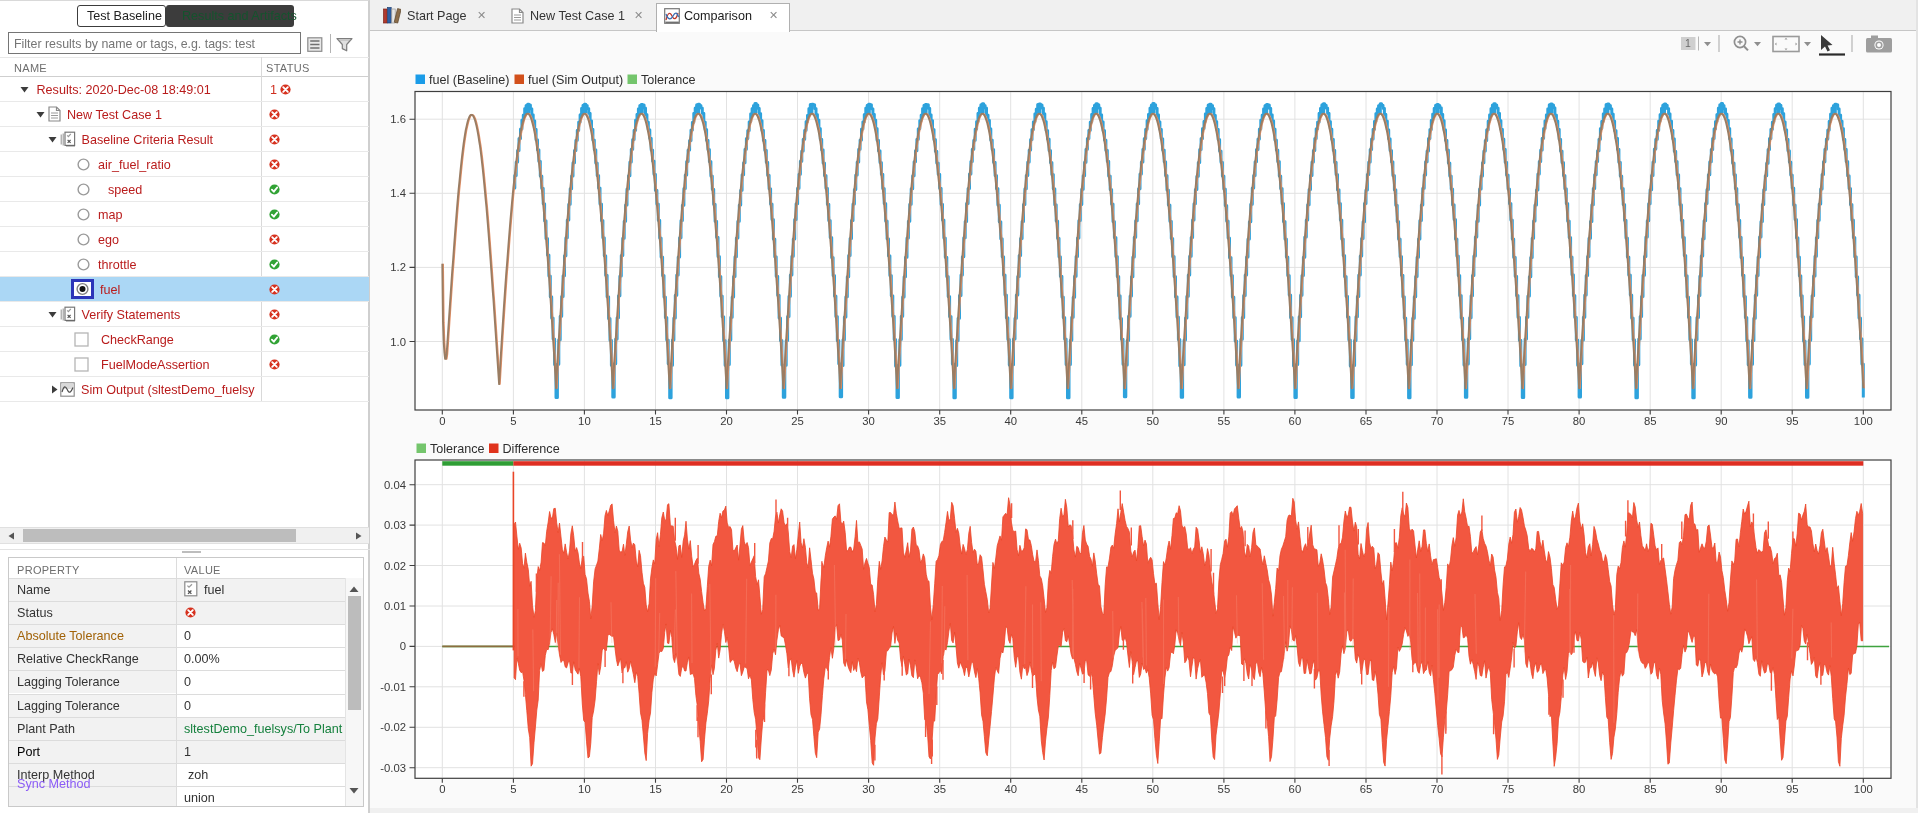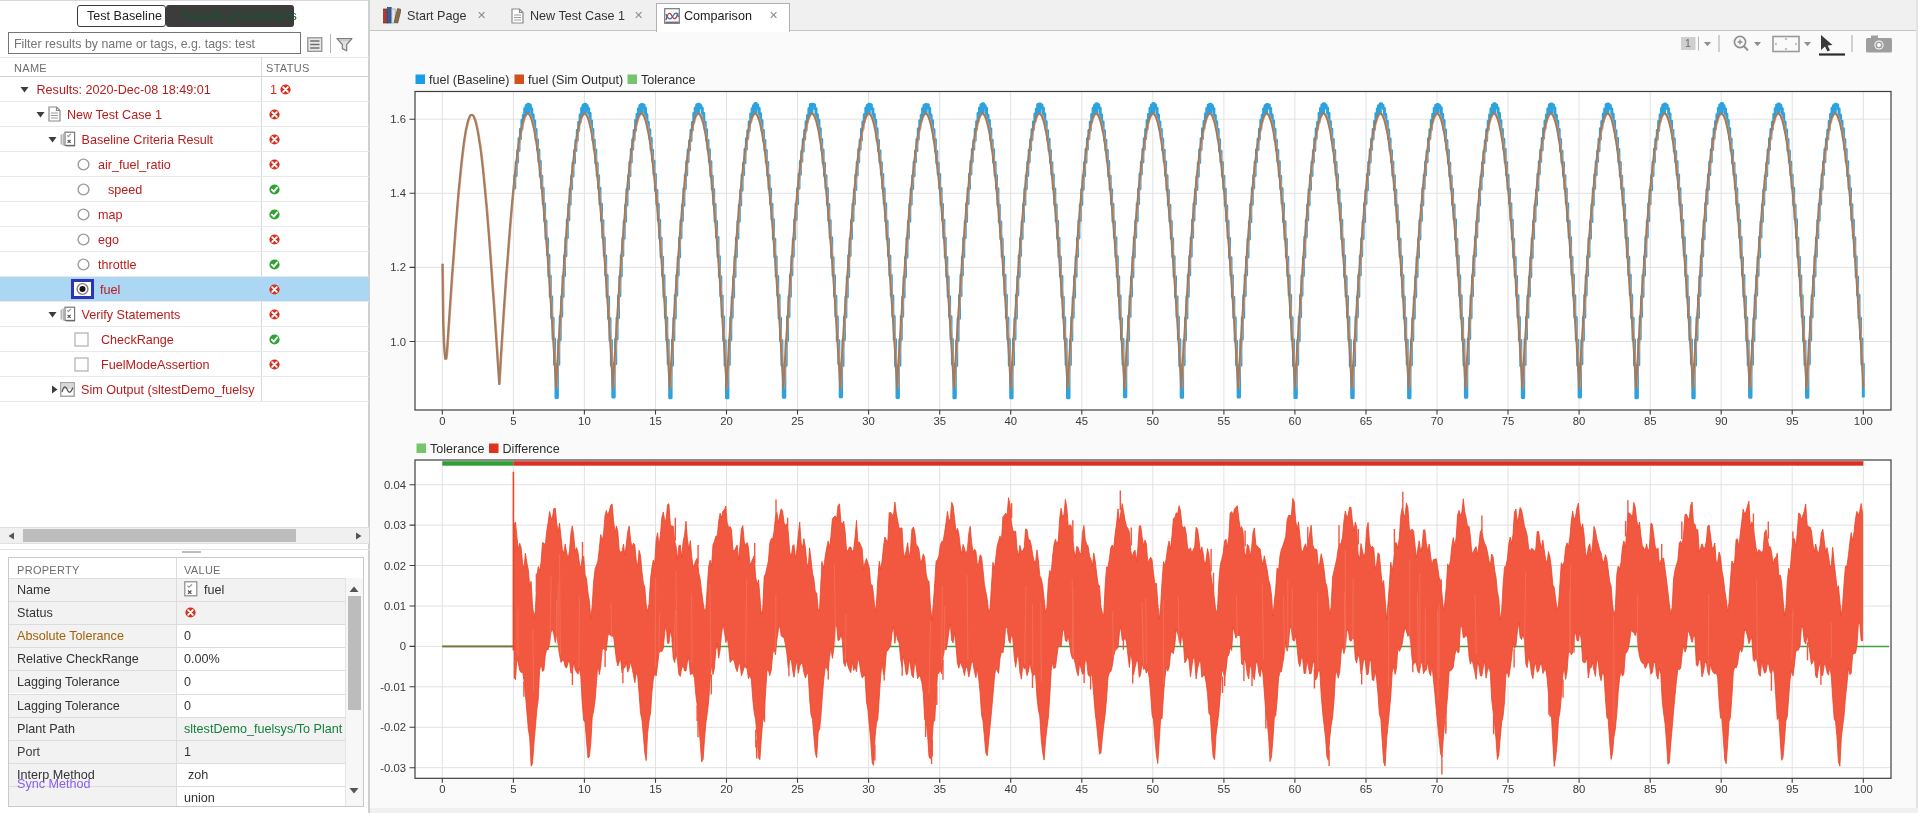--- a/index.html
+++ b/index.html
@@ -342,21 +342,21 @@
 <div class="txt" style="left:17px;top:699.5px;color:#333">Lagging Tolerance</div>
 <div class="txt" style="left:184px;top:699.5px;color:#333">0</div>
 <div class="abs" style="left:9px;top:716.7px;width:167px;height:23.2px;background:#f2f2f2"></div>
 <div class="abs" style="left:176px;top:716.7px;width:169px;height:23.2px;background:#f2f2f2"></div>
 <div class="abs" style="left:9px;top:716.7px;width:336px;height:1px;background:#dcdcdc"></div>
 <div class="txt" style="left:17px;top:722.7px;color:#333">Plant Path</div>
 <div class="txt" style="left:184px;top:722.7px;color:#15803d">sltestDemo_fuelsys/To Plant</div>
 <div class="abs" style="left:9px;top:739.9px;width:167px;height:23.2px;background:#f2f2f2"></div>
 <div class="abs" style="left:176px;top:739.9px;width:169px;height:23.2px;background:#f2f2f2"></div>
 <div class="abs" style="left:9px;top:739.9px;width:336px;height:1px;background:#dcdcdc"></div>
-<div class="txt" style="left:17px;top:745.9px;color:#404040">Port</div>
+<div class="txt" style="left:17px;top:745.9px;color:#000000">Port</div>
 <div class="txt" style="left:184px;top:745.9px;color:#333">1</div>
 <div class="abs" style="left:9px;top:763.1px;width:167px;height:23.2px;background:#f2f2f2"></div>
 <div class="abs" style="left:9px;top:763.1px;width:336px;height:1px;background:#dcdcdc"></div>
 <div class="txt" style="left:17px;top:769.1px;color:#333">Interp Method</div>
 <div class="txt" style="left:188px;top:769.1px;color:#333">zoh</div>
 <div class="abs" style="left:9px;top:786.3px;width:167px;height:19.7px;background:#f2f2f2"></div>
 <div class="abs" style="left:9px;top:786.3px;width:336px;height:1px;background:#dcdcdc"></div>
 <div class="txt" style="left:17px;top:778px;color:#8b5cf6">Sync Method</div>
 <div class="txt" style="left:184px;top:792.3px;color:#333">union</div>
 <div class="abs" style="left:176px;top:558px;width:1px;height:248px;background:#dcdcdc"></div>

